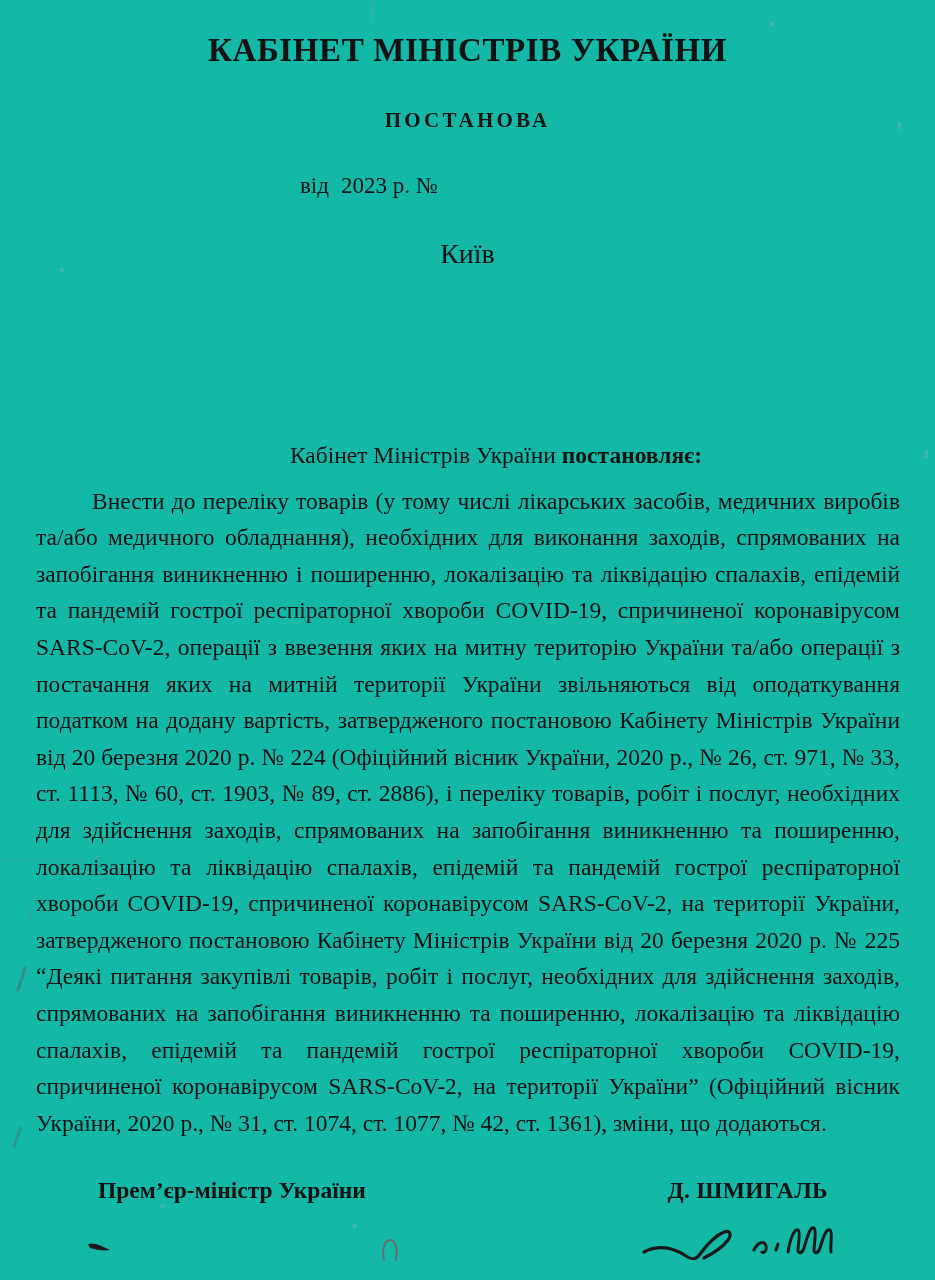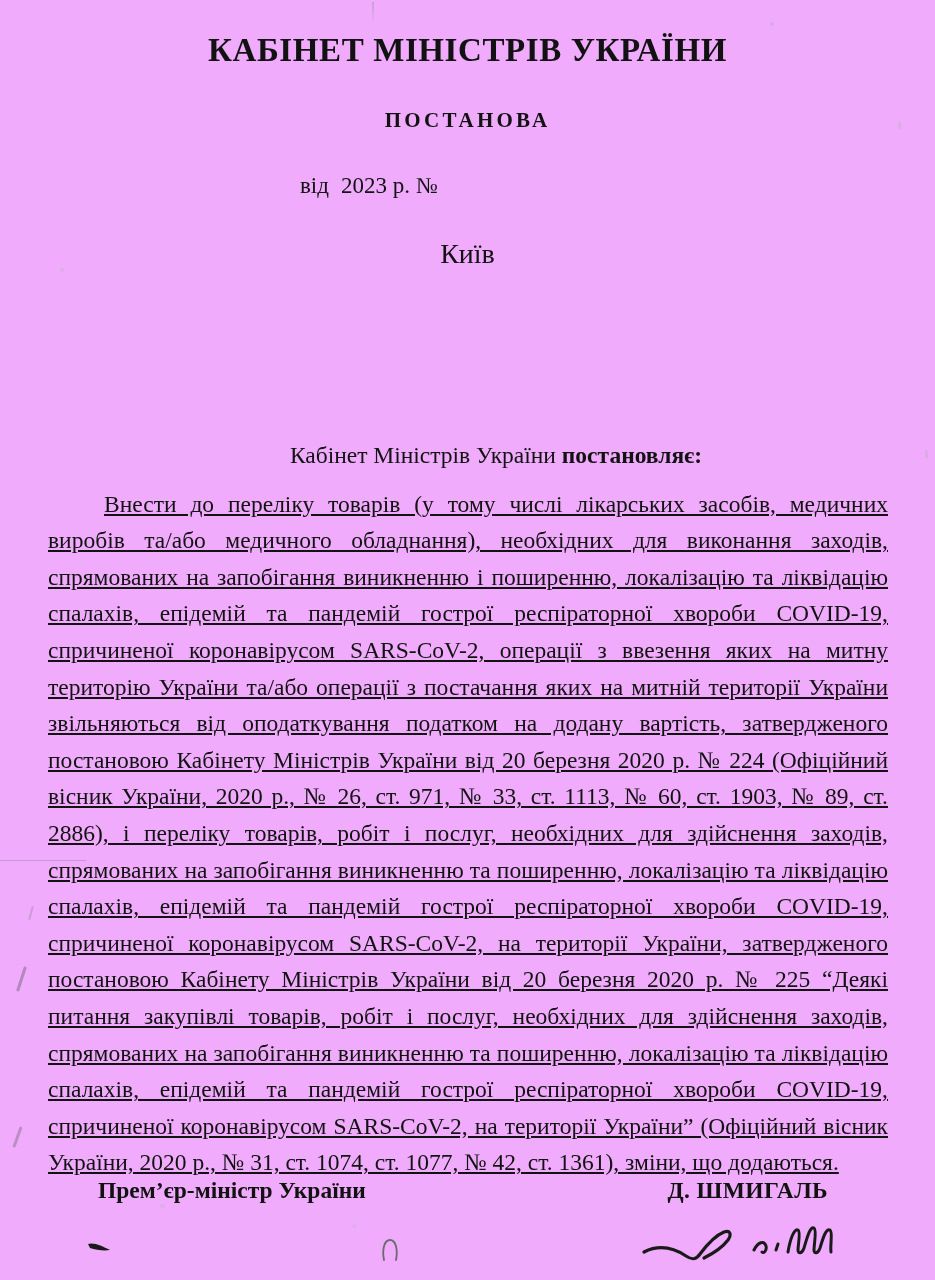--- a/index.html
+++ b/index.html
@@ -10,21 +10,21 @@
   }
   body {
     font-family: "Liberation Serif", "DejaVu Serif", serif;
     color: #121212;
   }
   .page {
     position: relative;
     width: 935px;
     height: 1280px;
     margin: 0 auto;
-    background: #f0abfc;
+    background: #14b8a6;
     overflow: hidden;
   }
 
   
   .artifact {
     position: absolute;
     pointer-events: none;
   }
   .scan-line-top {
     left: 372px;
@@ -129,27 +129,26 @@
     font-size: 23.5px;
     line-height: 36.6px;
   }
   .lead-line {
     margin: 0 0 9px 0;
     text-indent: 56px;
     text-align: center;
   }
   .lead-line b { font-weight: 700; }
   .main-para {
-    margin: 12px;
+    margin: 0;
     text-indent: 56px;
     text-align: justify;
     text-justify: inter-word;
     -webkit-hyphens: none;
     hyphens: none;
-    text-decoration: underline;
   }
 
   
   .sign-row {
     position: absolute;
     left: 98px;
     top: 1177px;
     width: 730px;
     display: flex;
     justify-content: space-between;

